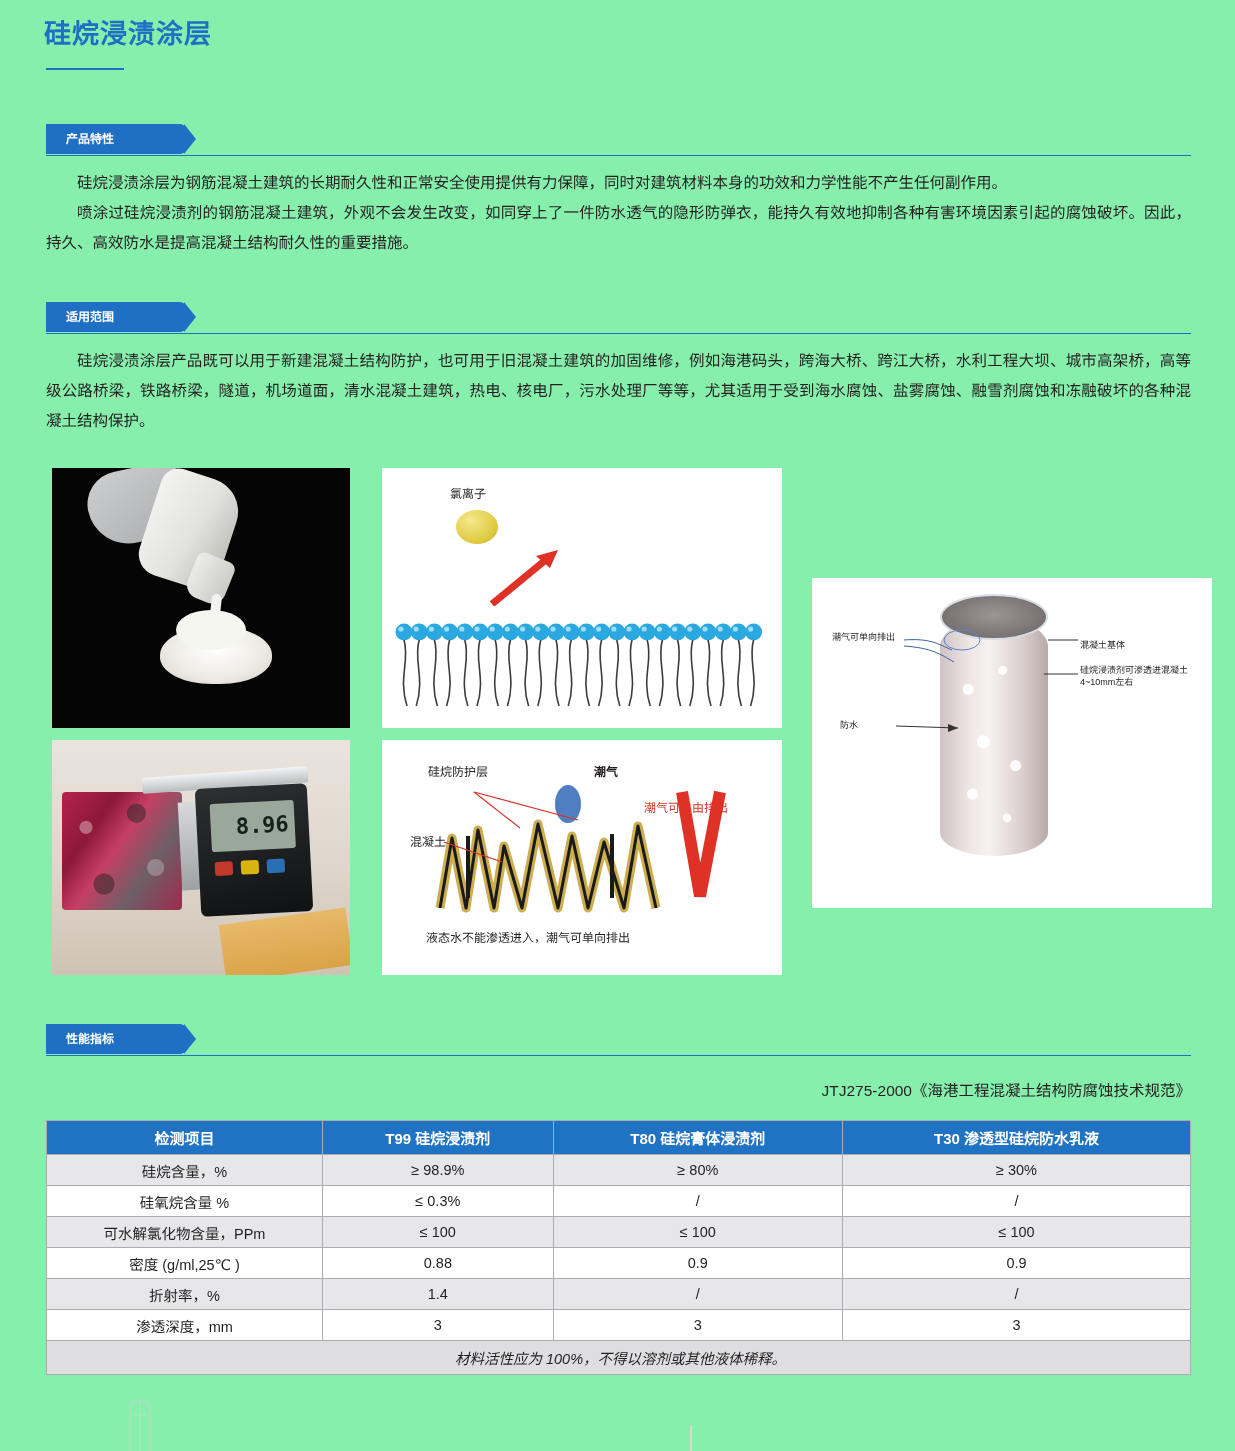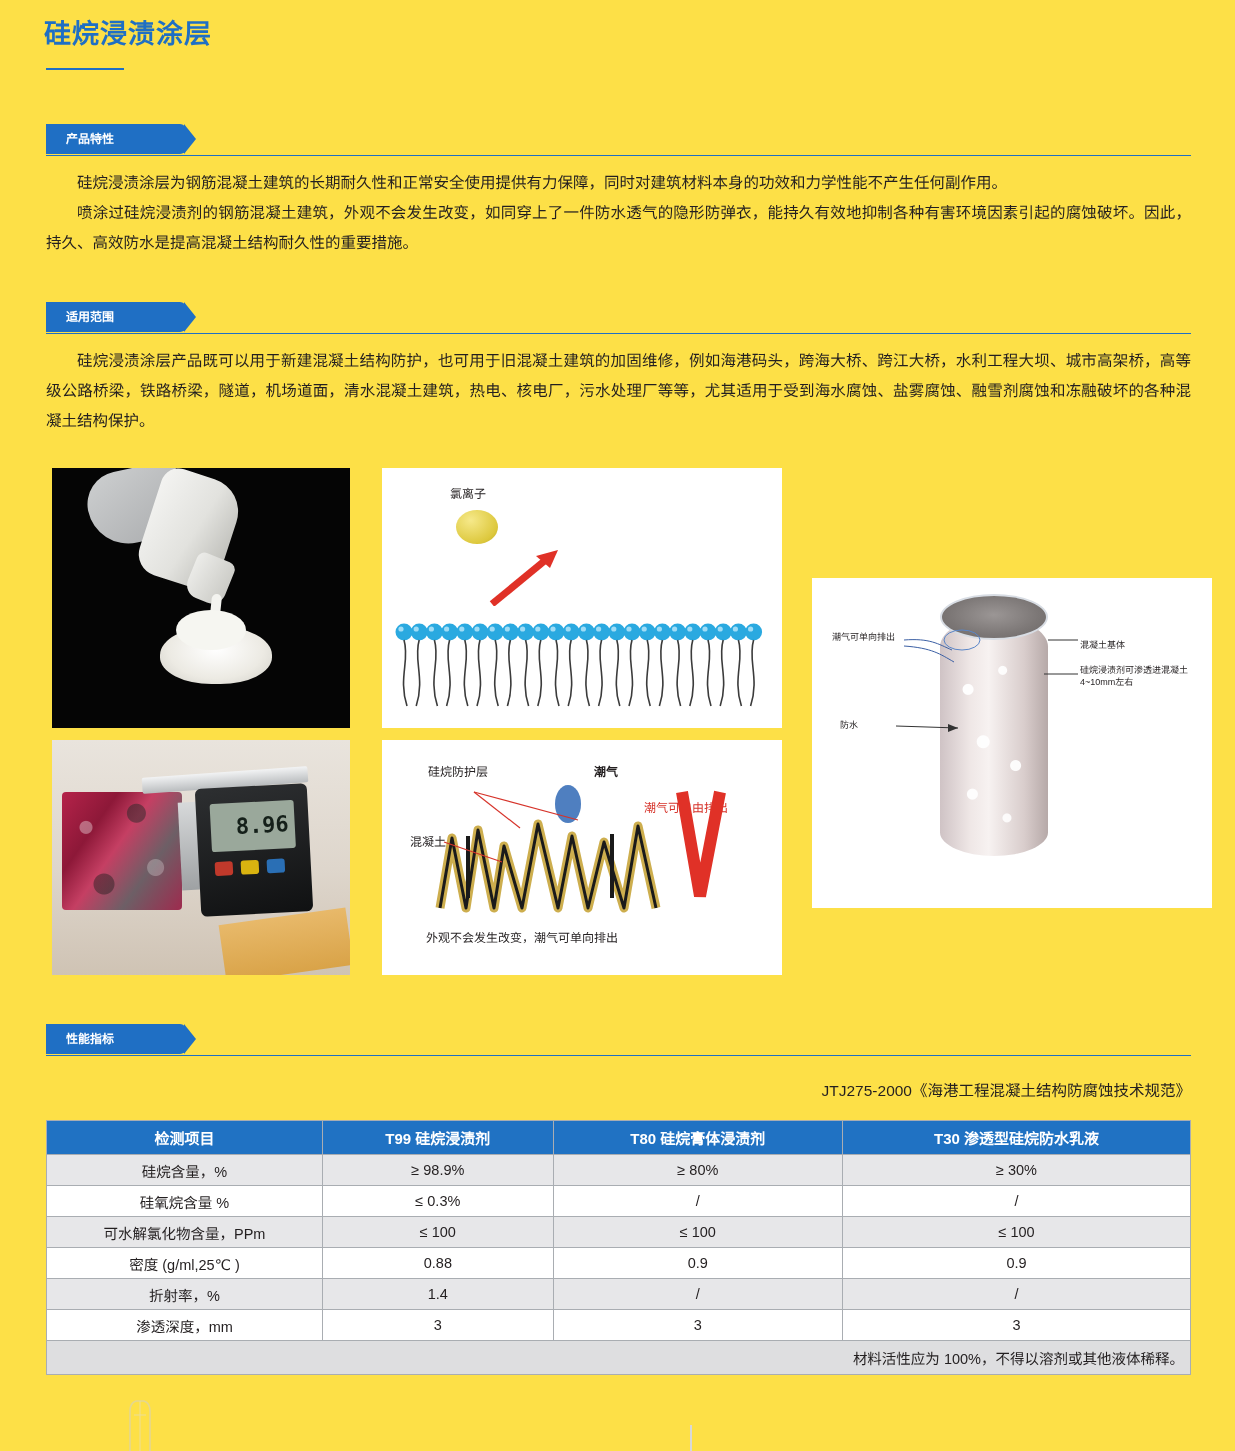--- a/index.html
+++ b/index.html
@@ -5,21 +5,21 @@
   * { box-sizing: border-box; }
   html, body {
     margin: 0; padding: 0;
     background: #ffffff;
     font-family: "Liberation Sans", "DejaVu Sans", sans-serif;
   }
   .page {
     position: relative;
     width: 1235px;
     min-height: 1451px;
-    background: #fde047;
+    background: #86efac;
     overflow: hidden;
   }
 
   
   .page-title {
     position: absolute;
     left: 44px;
     top: 12px;
     font-size: 27px;
     font-weight: 700;
@@ -281,23 +281,24 @@
     color: #fff;
     font-weight: 700;
     font-size: 15px;
     height: 34px;
   }
   table.spec tbody tr:nth-child(odd) td { background: #e7e7e9; }
   table.spec tbody tr:nth-child(even) td { background: #ffffff; }
   table.spec tbody td:first-child { width: 276px; }
   table.spec .note-row td {
     background: #dedee0 !important;
-    text-align: right;
+    text-align: center;
     padding-left: 10px;
     height: 34px;
+    font-style: italic;
   }
 
   
   .bottom-art {
     position: absolute;
     left: 110px;
     bottom: -4px;
     width: 60px;
     height: 60px;
     opacity: .55;
@@ -450,21 +451,21 @@
             <path d="M371.59999999999997 22 C 365.59999999999997 42, 377.59999999999997 60, 368.59999999999997 88" stroke="#3b3b3b" stroke-width="1.6" fill="none"></path>
           </g>
       </svg>
     </div>
 
     <div class="img-box dia-layer" style="left:330px; top:272px;">
       <div class="lbl" style="left:46px; top:22px;">硅烷防护层</div>
       <div class="lbl" style="left:28px; top:92px;">混凝土</div>
       <div class="lbl" style="left:212px; top:22px;font-weight:bold;">潮气</div>
       <div class="lbl" style="left:262px; top:58px; color:#d6332a;">潮气可自由排出</div>
-      <div class="lbl" style="left:44px; top:188px;">外观不会发生改变，潮气可单向排出</div>
+      <div class="lbl" style="left:44px; top:188px;">液态水不能渗透进入，潮气可单向排出</div>
       <svg style="position:absolute; left:0; top:36px; width:400px; height:150px;" viewBox="0 0 400 150">
         <path d="M58 132 L70 62 L84 132 L96 54 L112 132 L122 70 L140 132 L156 48 L176 132 L190 60 L206 132 L222 66 L242 132 L256 50 L274 132" stroke="#cdae4e" stroke-width="9" fill="none" stroke-linejoin="round"></path>
         <path d="M58 132 L70 62 L84 132 L96 54 L112 132 L122 70 L140 132 L156 48 L176 132 L190 60 L206 132 L222 66 L242 132 L256 50 L274 132" stroke="#1a1a1a" stroke-width="3" fill="none" stroke-linejoin="round"></path>
         <ellipse cx="186" cy="28" rx="13" ry="19" fill="#4f7fc0"></ellipse>
         <path d="M300 16 L318 120 L338 16" stroke="#e03127" stroke-width="12" fill="none"></path>
         <path d="M86 122 L86 60" stroke="#1a1a1a" stroke-width="4" marker-end="none"></path>
         <path d="M230 122 L230 58" stroke="#1a1a1a" stroke-width="4"></path>
         <line x1="92" y1="16" x2="138" y2="52" stroke="#d6332a" stroke-width="1.2"></line>
         <line x1="92" y1="16" x2="196" y2="44" stroke="#d6332a" stroke-width="1.2"></line>
         <line x1="62" y1="66" x2="120" y2="86" stroke="#d6332a" stroke-width="1.2"></line>

